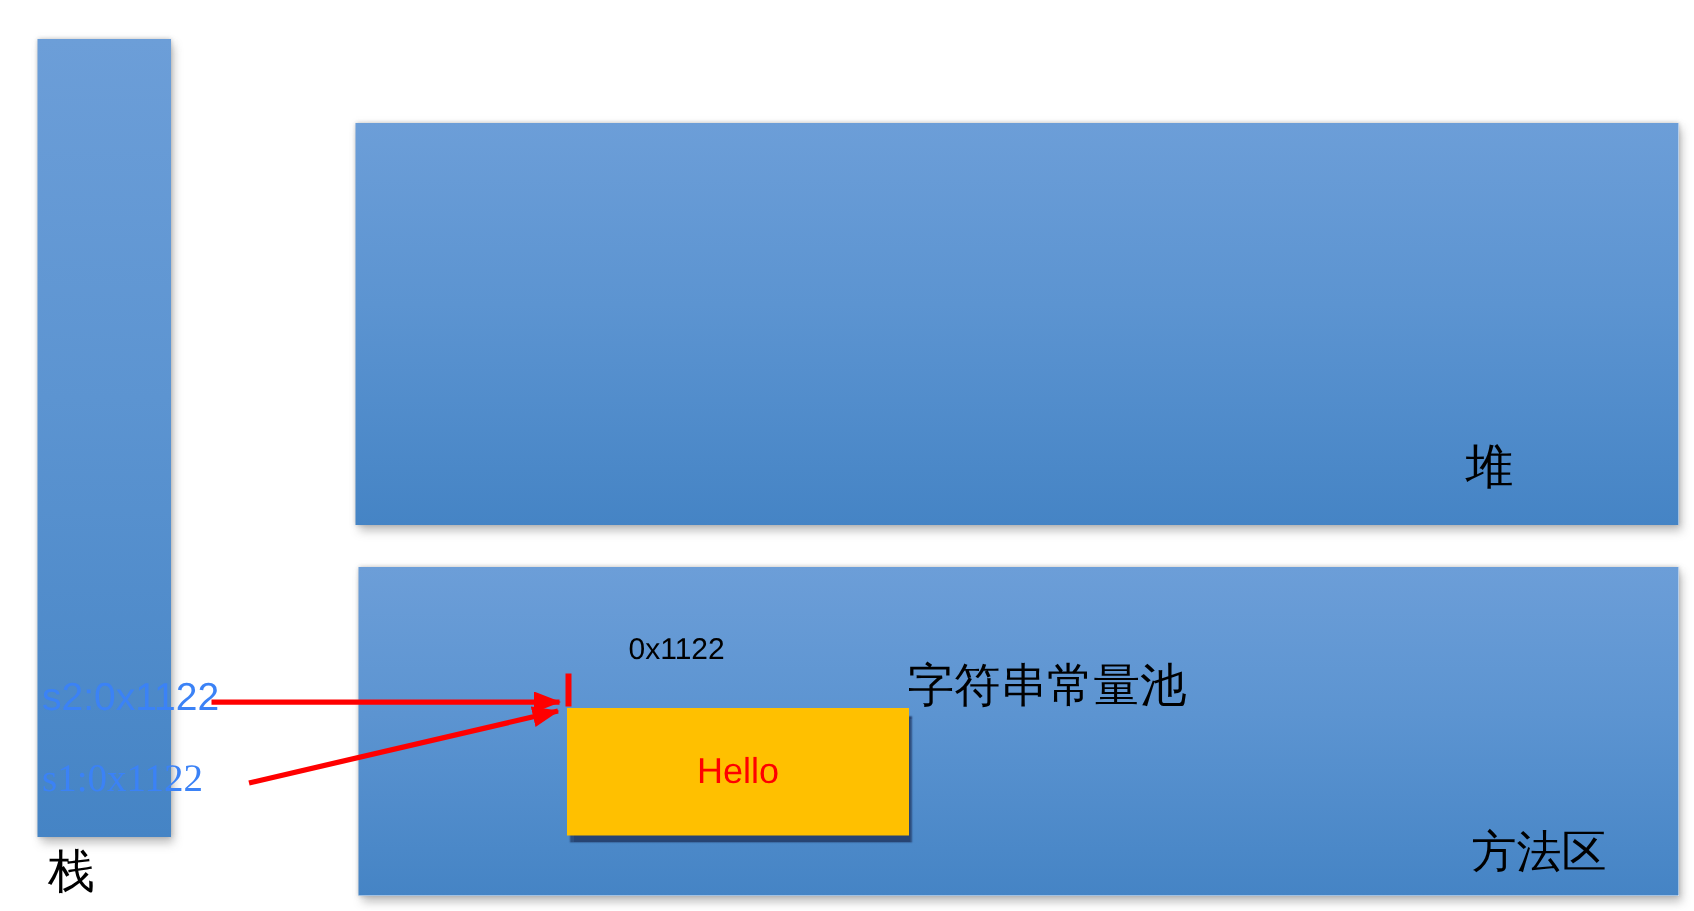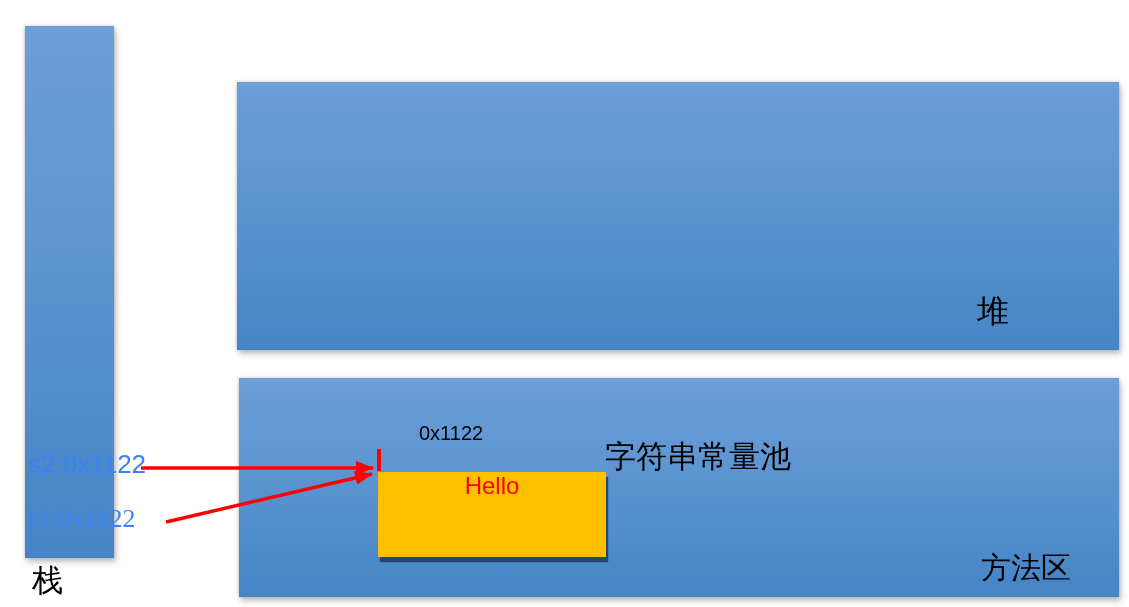--- a/index.html
+++ b/index.html
@@ -47,21 +47,21 @@
   
   .address-label{
     position:absolute;left:391px;top:422px;
     font-size:20px;color:#000;margin-left:28px;
   }
   
   .string-object{
     position:absolute;left:378px;top:472px;width:228px;height:85px;
     background:#ffc000;
     box-shadow:2px 5px 1px rgba(34,58,102,.88);
-    display:flex;justify-content:center;
+    display:flex;align-items:center;justify-content:center;
   }
   .string-object-text{
     color:#ff0000;font-size:24px;
   }
   
   .arrows{position:absolute;left:0;top:0;width:1129px;height:607px;pointer-events:none;}
 </style>
 </head>
 <body>
 

